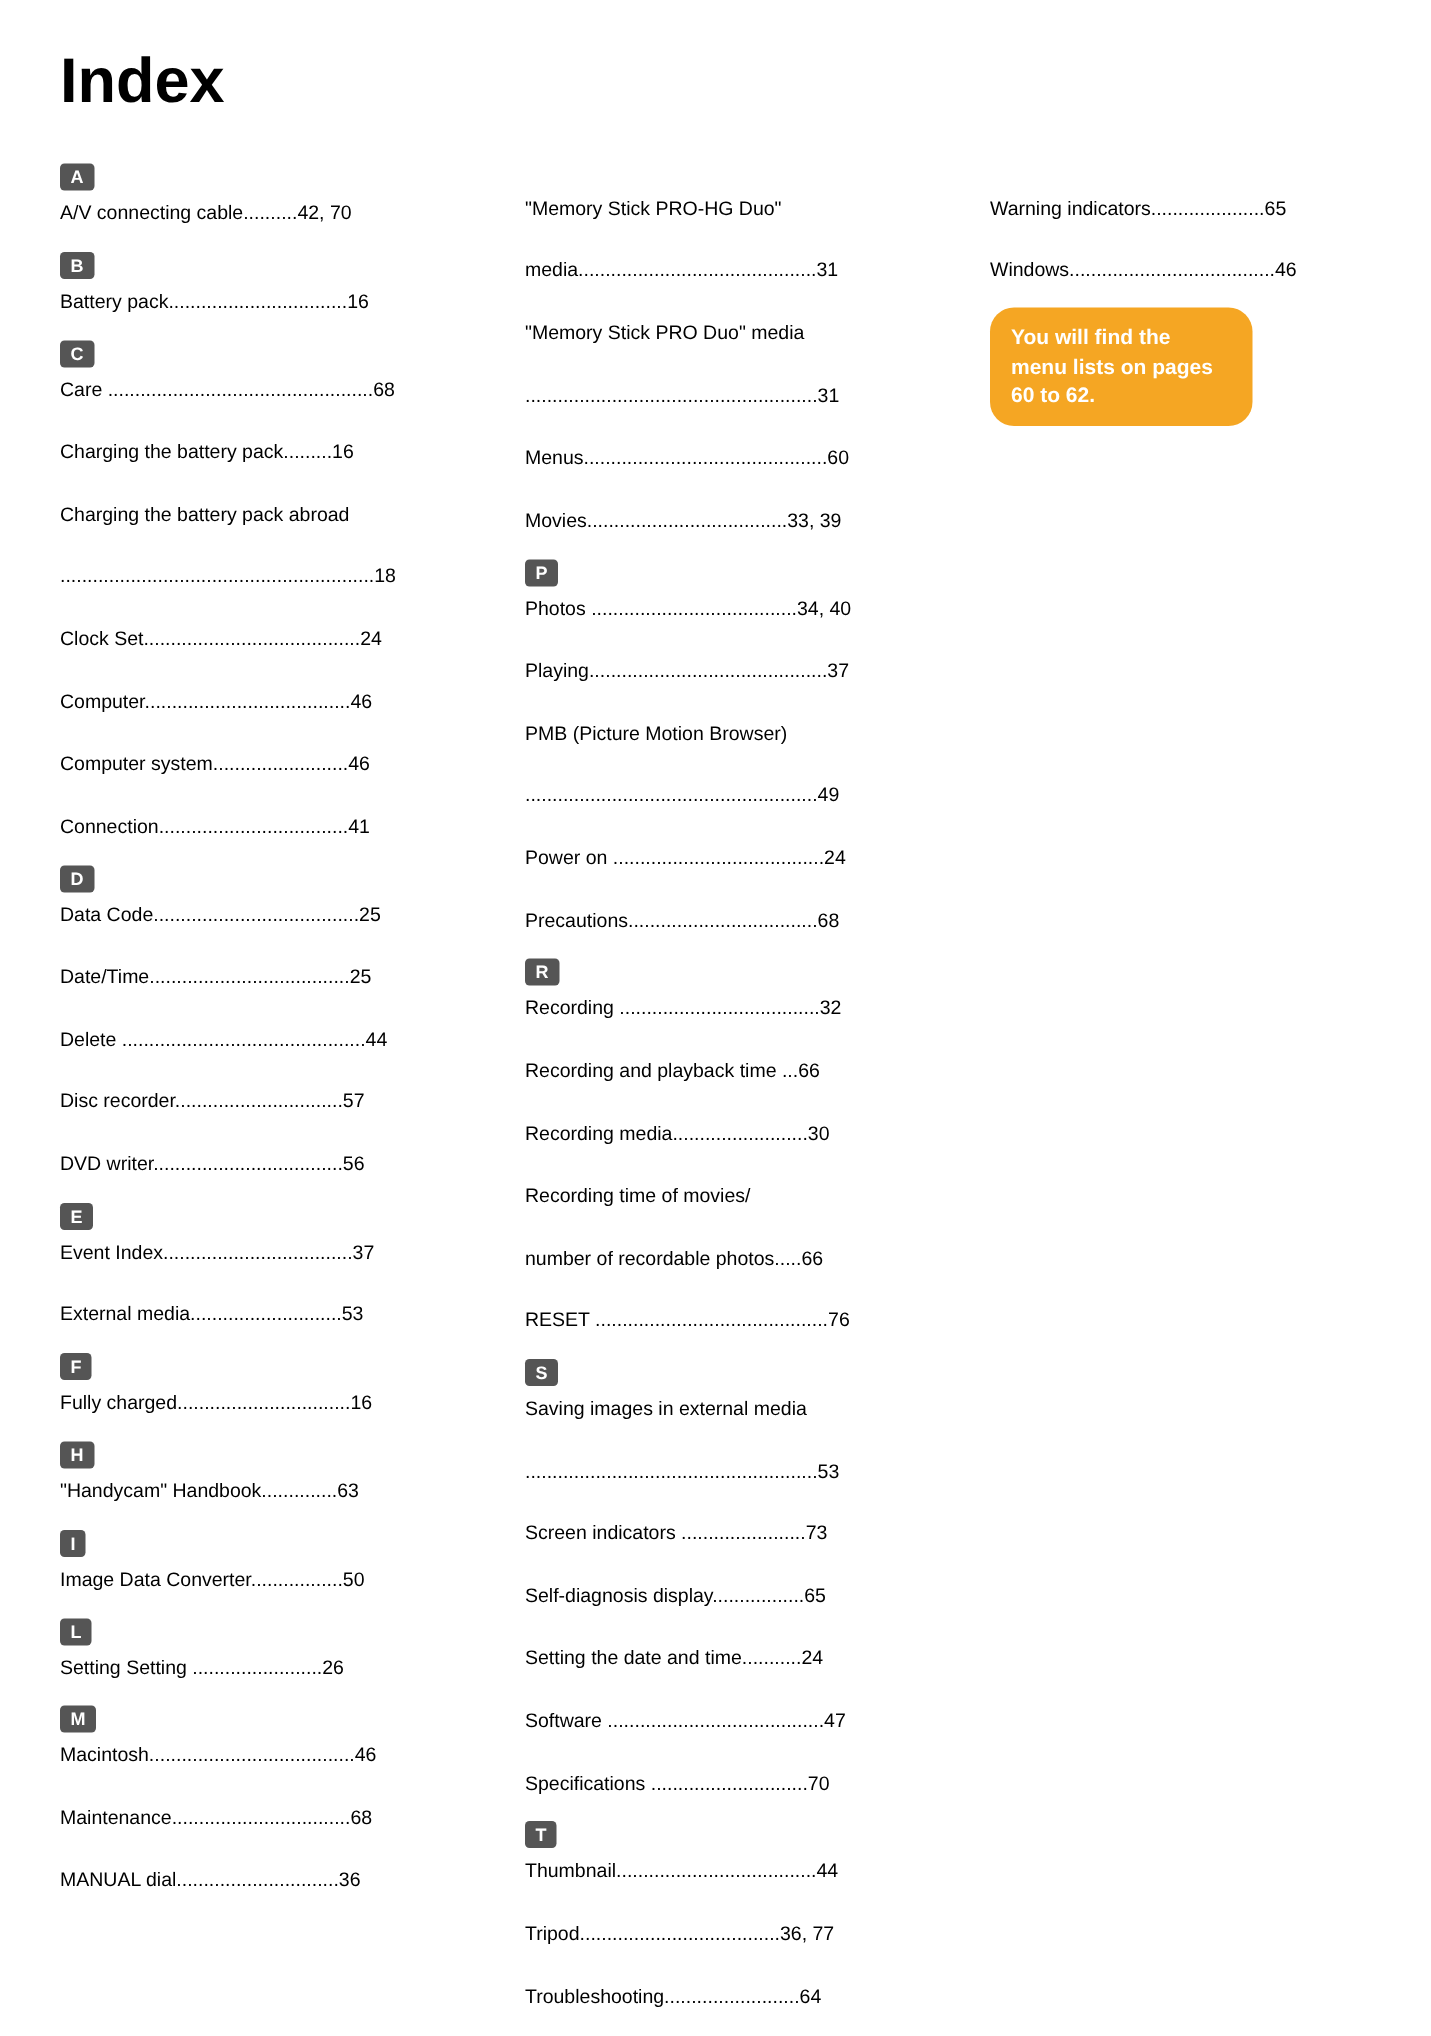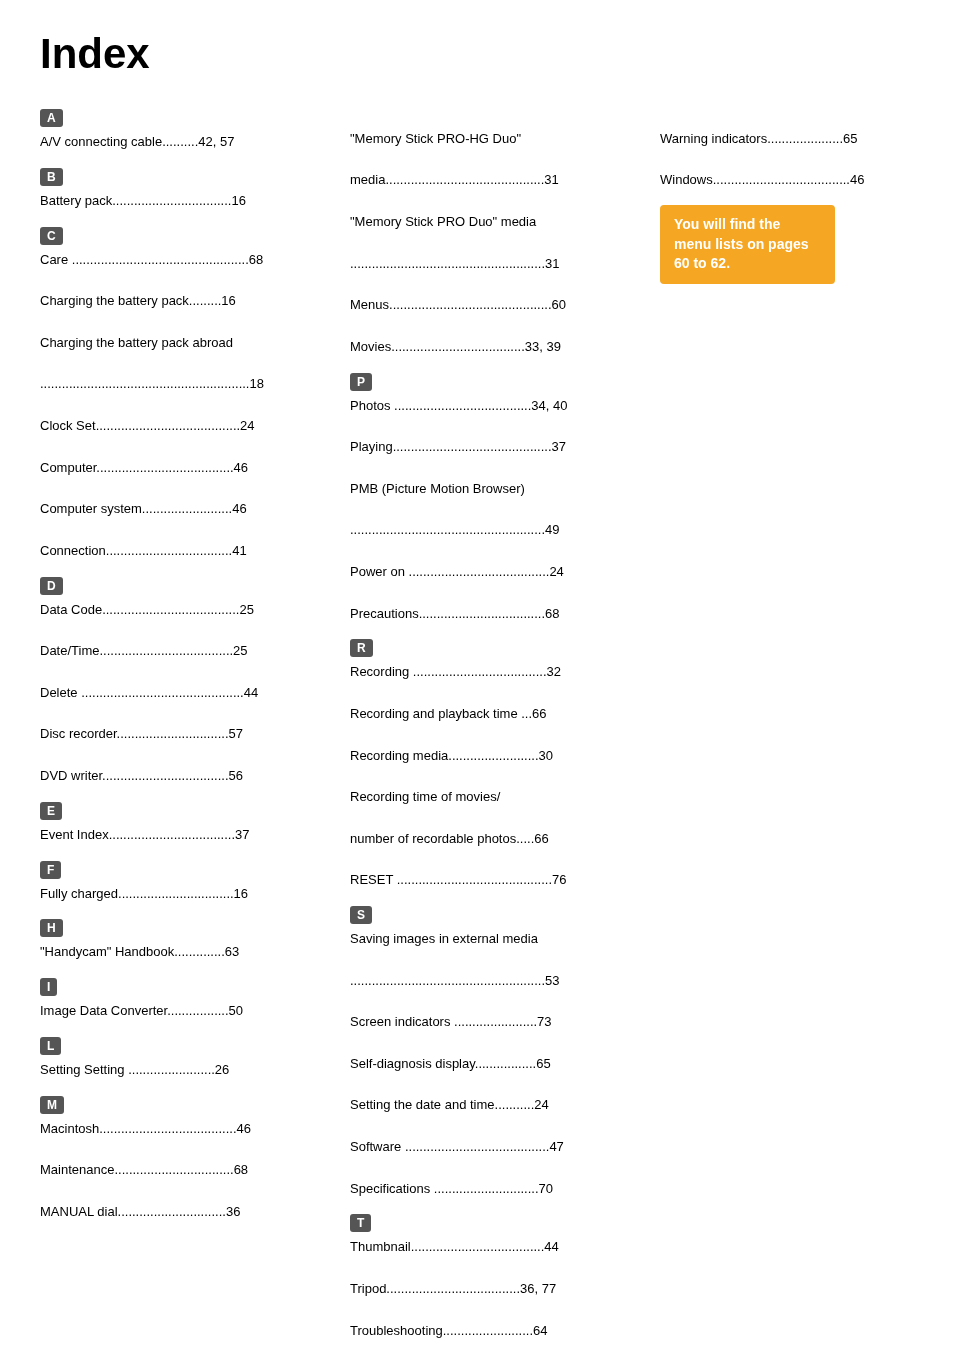--- a/index.html
+++ b/index.html
@@ -54,40 +54,40 @@
     }
     .index-entry .entry-text {
       display: block;
     }
     .callout-box {
       background: #f5a623;
       color: #fff;
       font-size: 14px;
       font-weight: bold;
       padding: 10px 14px;
-      border-radius: 4px;
+      border-radius: 16px;
       line-height: 1.4;
       margin-top: 10px;
       max-width: 175px;
     }
   </style>
 </head>
 <body>
 
 <h1 class="page-title">Index</h1>
 
 <div class="columns-wrapper">
 
   <div class="col-left">
   <div>
-        <div class="section"><span class="section-header">A</span><span class="index-entry"><span class="entry-text">A/V connecting cable..........42, 57</span></span></div>
+        <div class="section"><span class="section-header">A</span><span class="index-entry"><span class="entry-text">A/V connecting cable..........42, 70</span></span></div>
         <div class="section"><span class="section-header">B</span><span class="index-entry"><span class="entry-text">Battery pack.................................16</span></span></div>
         <div class="section"><span class="section-header">C</span><span class="index-entry"><span class="entry-text">Care .................................................68</span></span><span class="index-entry"><span class="entry-text">Charging the battery pack.........16</span></span><span class="index-entry"><span class="entry-text">Charging the battery pack abroad</span></span><span class="index-entry"><span class="entry-text">..........................................................18</span></span><span class="index-entry"><span class="entry-text">Clock Set........................................24</span></span><span class="index-entry"><span class="entry-text">Computer......................................46</span></span><span class="index-entry"><span class="entry-text">Computer system.........................46</span></span><span class="index-entry"><span class="entry-text">Connection...................................41</span></span></div>
         <div class="section"><span class="section-header">D</span><span class="index-entry"><span class="entry-text">Data Code......................................25</span></span><span class="index-entry"><span class="entry-text">Date/Time.....................................25</span></span><span class="index-entry"><span class="entry-text">Delete .............................................44</span></span><span class="index-entry"><span class="entry-text">Disc recorder...............................57</span></span><span class="index-entry"><span class="entry-text">DVD writer...................................56</span></span></div>
-        <div class="section"><span class="section-header">E</span><span class="index-entry"><span class="entry-text">Event Index...................................37</span></span></div>
+        <div class="section"><span class="section-header">E</span><span class="index-entry"><span class="entry-text">Event Index...................................37</span></span><span class="index-entry"><span class="entry-text">External media............................53</span></span></div>
         <div class="section"><span class="section-header">F</span><span class="index-entry"><span class="entry-text">Fully charged................................16</span></span></div>
         <div class="section"><span class="section-header">H</span><span class="index-entry"><span class="entry-text">"Handycam" Handbook..............63</span></span></div>
         <div class="section"><span class="section-header">I</span><span class="index-entry"><span class="entry-text">Image Data Converter.................50</span></span></div>
         <div class="section"><span class="section-header">L</span><span class="index-entry"><span class="entry-text">Setting Setting ........................26</span></span></div>
         <div class="section"><span class="section-header">M</span><span class="index-entry"><span class="entry-text">Macintosh......................................46</span></span><span class="index-entry"><span class="entry-text">Maintenance.................................68</span></span><span class="index-entry"><span class="entry-text">MANUAL dial..............................36</span></span><span class="index-entry"></span></div>
       </div>
     </div>
 
   <div class="col-mid">
   <div>

